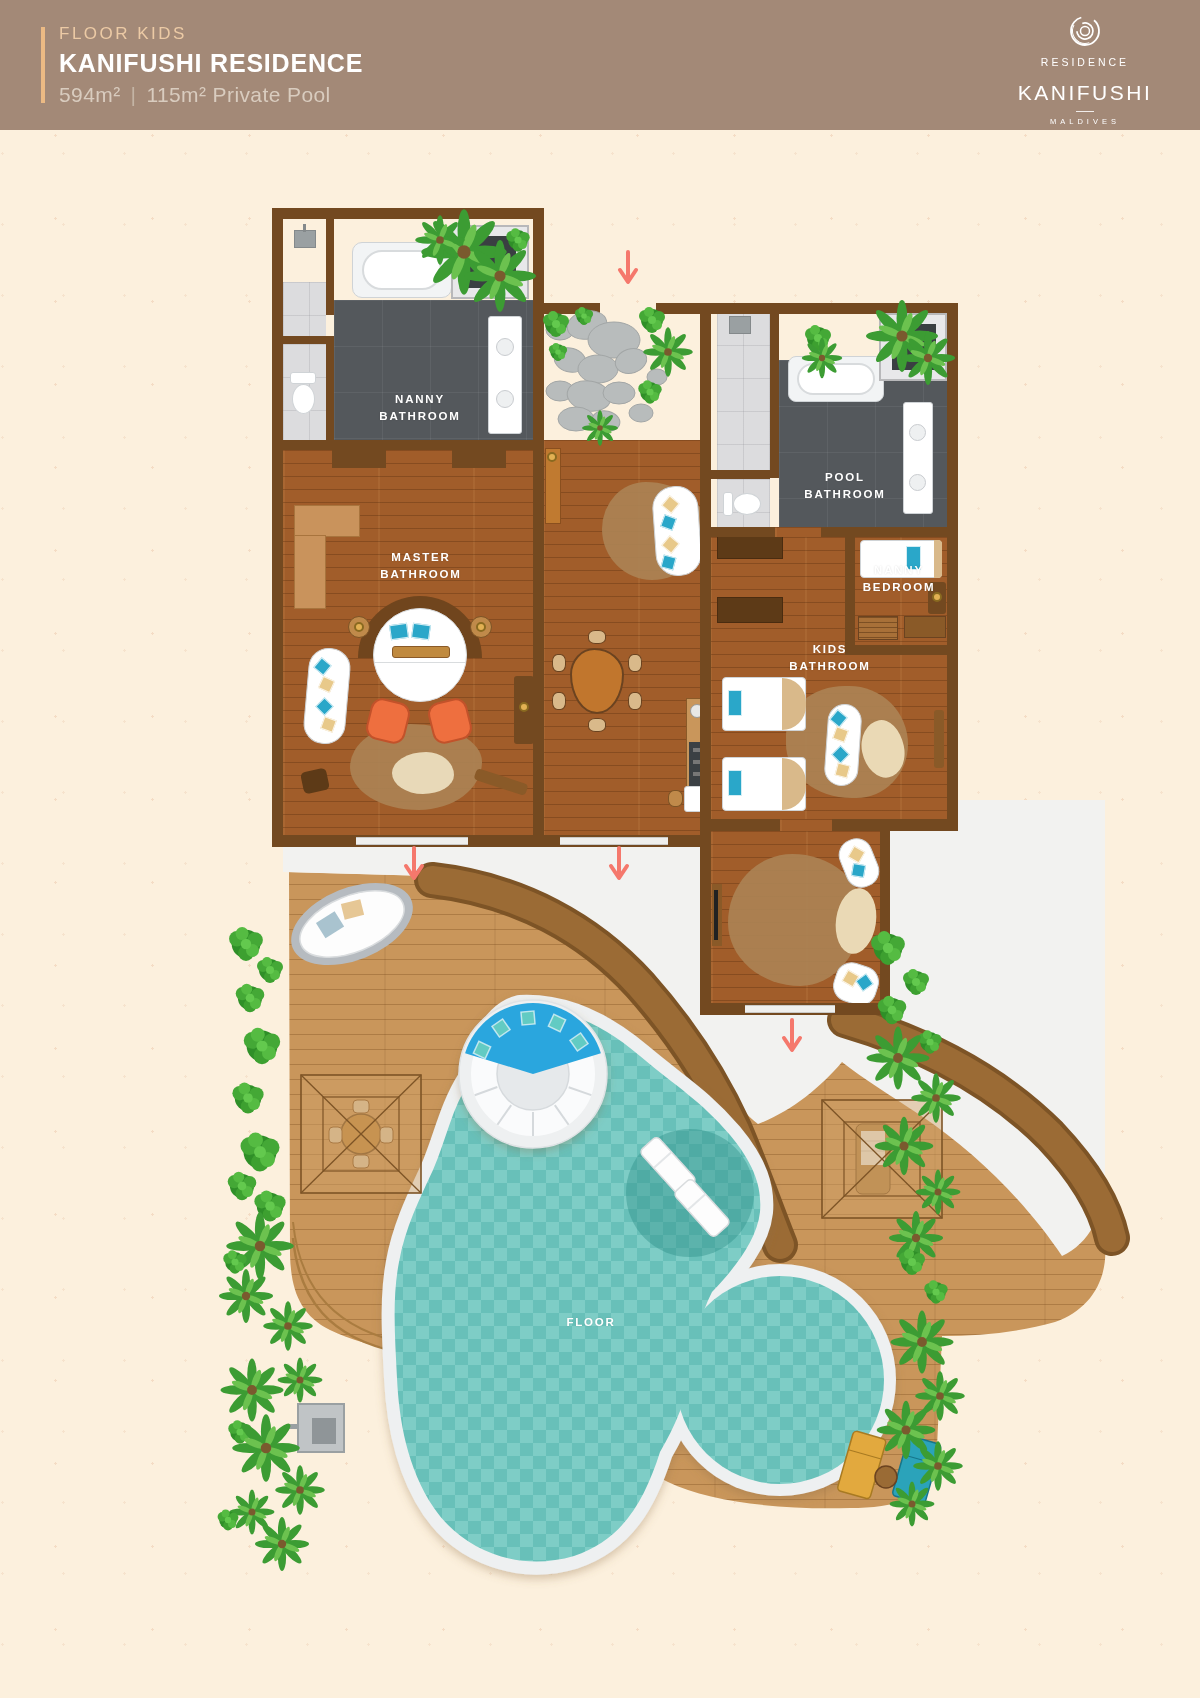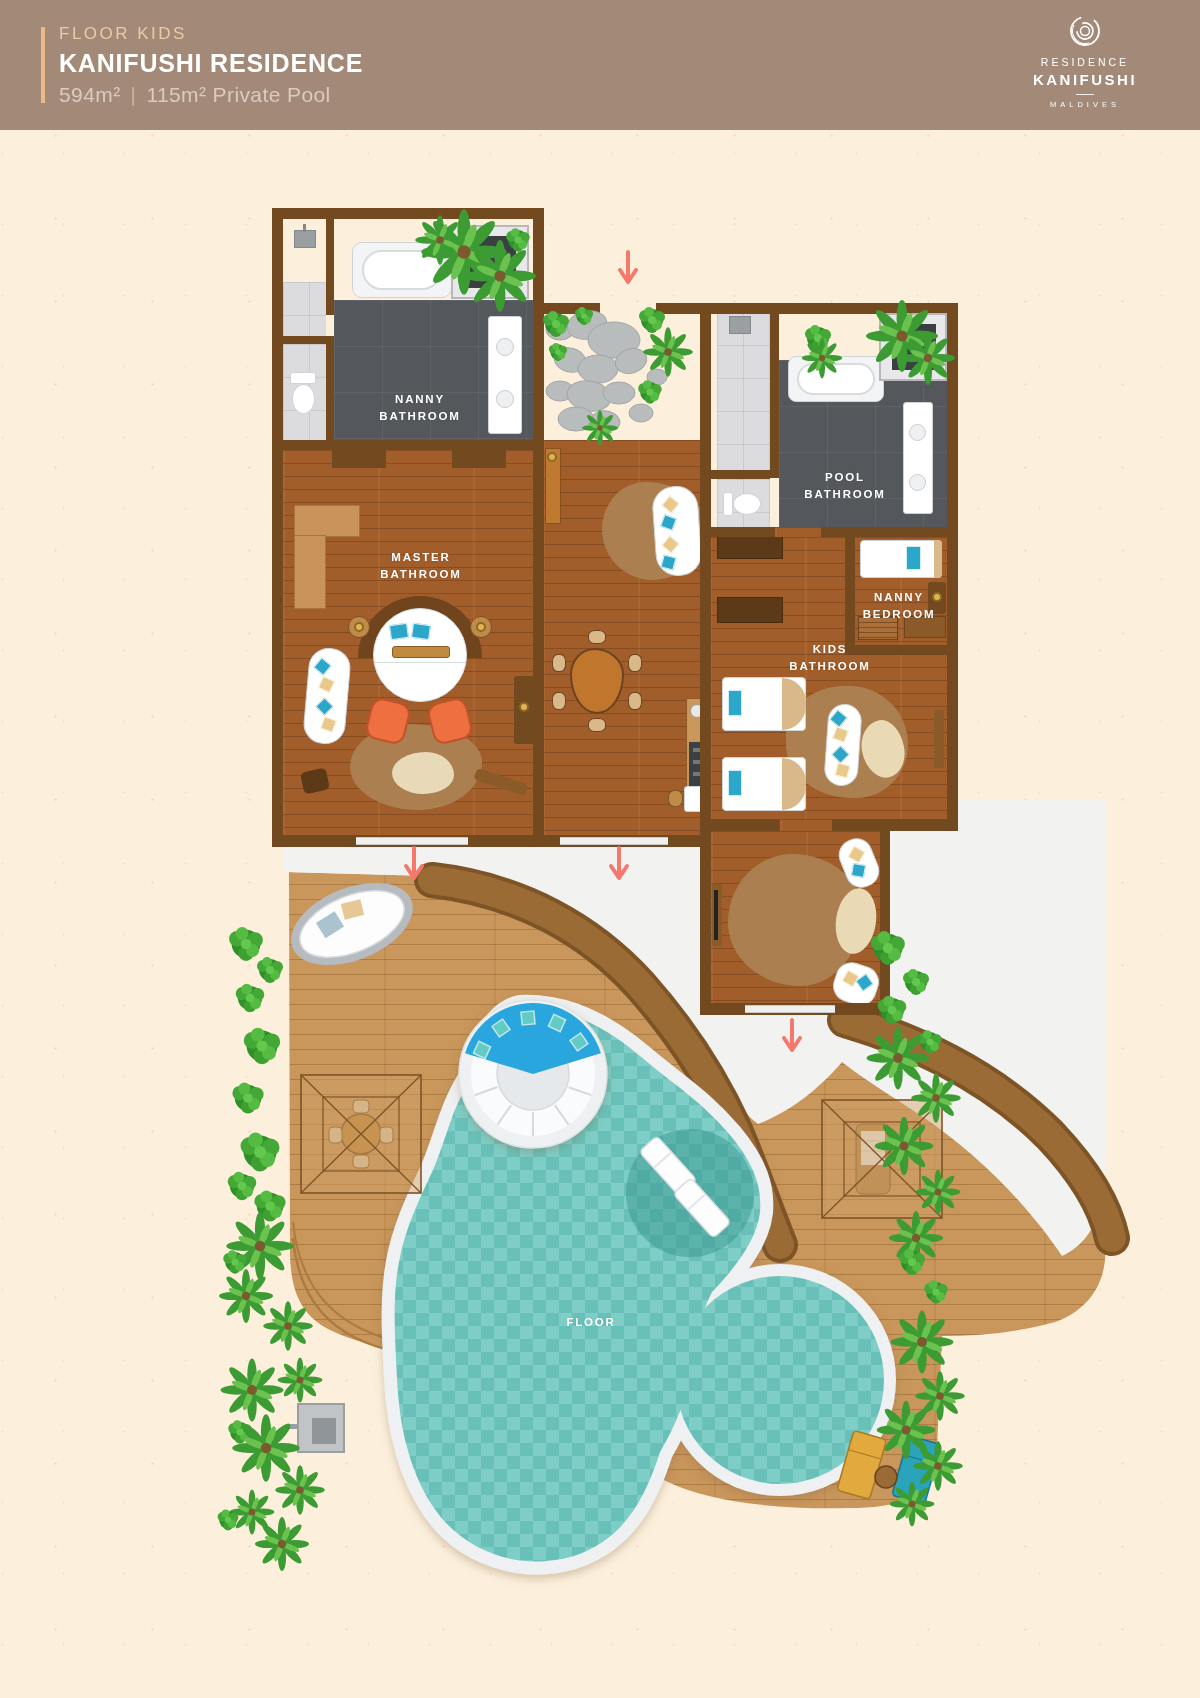--- a/index.html
+++ b/index.html
@@ -13,21 +13,21 @@
   header{position:absolute;left:0;top:0;width:1200px;height:130px;background:#a38977;z-index:10;}
   .h-accent{position:absolute;left:41px;top:27px;width:4px;height:76px;background:#ecba84;}
   .h-text{position:absolute;left:59px;top:24px;}
   .h-eyebrow{font-size:17px;letter-spacing:2.5px;color:#eccaa5;}
   .h-title{font-size:25px;font-weight:bold;letter-spacing:.8px;color:#ffffff;margin-top:5px;}
   .h-sub{font-size:21px;color:#d9ccbf;margin-top:5px;letter-spacing:.4px;}
   .h-sub .sep{margin:0 10px;color:#c4b4a5;}
   .brand{position:absolute;right:40px;top:10px;width:150px;text-align:center;color:#fff;}
   .brand-icon{display:block;margin:0 auto 4px;}
   .b1{font-size:10.5px;letter-spacing:3px;}
-  .b2{font-size:15px;letter-spacing:2.5px;margin-top:3px;font-weight:700;}
+  .b2{font-size:21px;letter-spacing:2.5px;margin-top:13px;font-weight:400;}
   .b-div{width:18px;height:1px;background:rgba(255,255,255,.85);margin:6px auto 5px;}
   .b3{font-size:7.5px;letter-spacing:4px;}
   
   .layer{position:absolute;left:0;top:0;}
   .abs{position:absolute;}
   .building{position:absolute;left:0;top:0;width:1200px;height:1698px;z-index:2;}
   .wall{position:absolute;background:#734920;}
   .wood{background-color:#a15d2a;
     background-image:repeating-linear-gradient(180deg,rgba(66,32,6,.28) 0 1px,rgba(0,0,0,0) 1px 13px),
                      repeating-linear-gradient(90deg,rgba(255,195,125,.09) 0 2px,rgba(0,0,0,0) 2px 95px);}
@@ -399,21 +399,21 @@
 
   <div class="glass" style="left:356px;top:837px;width:112px;height:8px;"></div>
   <div class="glass" style="left:560px;top:837px;width:108px;height:8px;"></div>
   <div class="abs wood" style="left:775px;top:527px;width:46px;height:10px;"></div>
   <div class="abs wood" style="left:780px;top:819px;width:52px;height:12px;"></div>
   <div class="glass" style="left:745px;top:1005px;width:90px;height:8px;"></div>
 
   <div class="room-label" style="left:420px;top:408px;width:110px;">NANNY BATHROOM</div>
   <div class="room-label" style="left:421px;top:566px;width:110px;">MASTER BATHROOM</div>
   <div class="room-label" style="left:845px;top:486px;width:110px;">POOL BATHROOM</div>
-  <div class="room-label" style="left:899px;top:606px;width:96px;">NANNY BEDROOM</div>
+  <div class="room-label" style="left:899px;top:579px;width:96px;">NANNY BEDROOM</div>
   <div class="room-label" style="left:830px;top:658px;width:110px;">KIDS BATHROOM</div>
 </div>
 
 <div class="room-label" style="left:591px;top:1323px;width:90px;z-index:5;">FLOOR</div>
 
 <svg class="layer overlay" width="1200" height="1698" viewBox="0 0 1200 1698">
 
   <g fill="#b8bcbc" stroke="#a2a6a6" stroke-width="1">
     <ellipse cx="560" cy="330" rx="14" ry="10"></ellipse>
       <ellipse cx="587" cy="325" rx="20" ry="14" transform="rotate(-12 587 325)"></ellipse>

